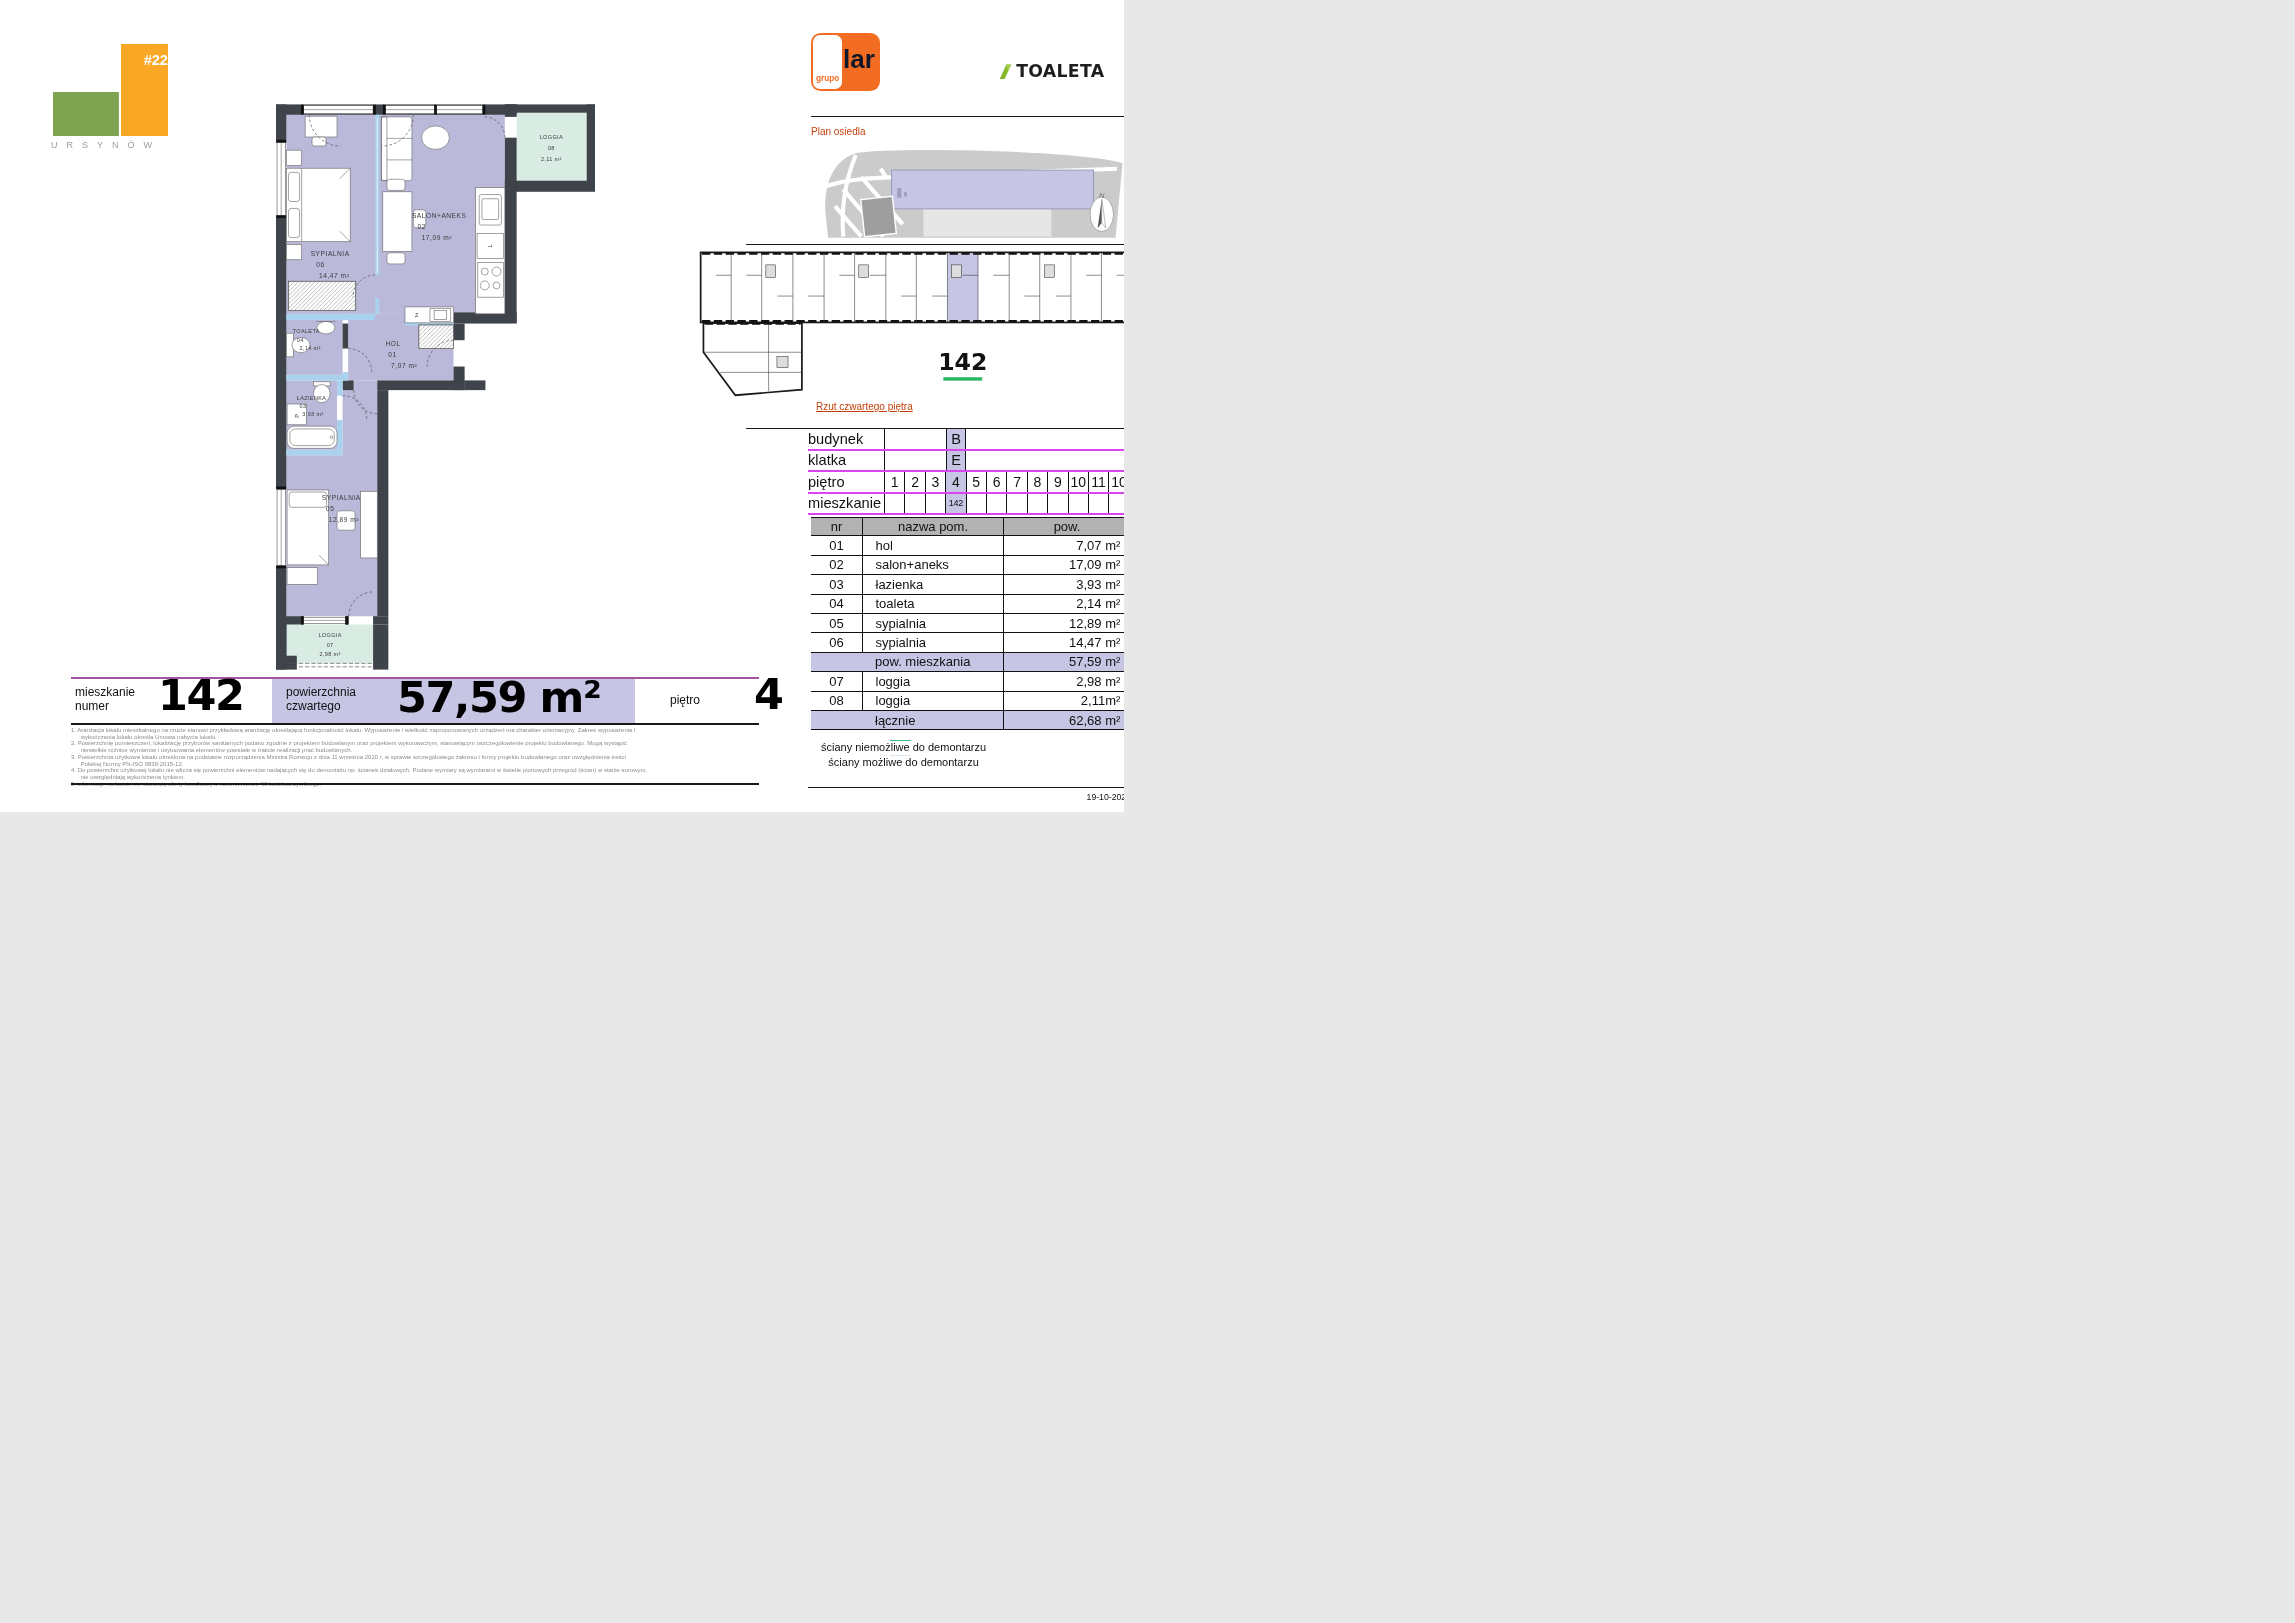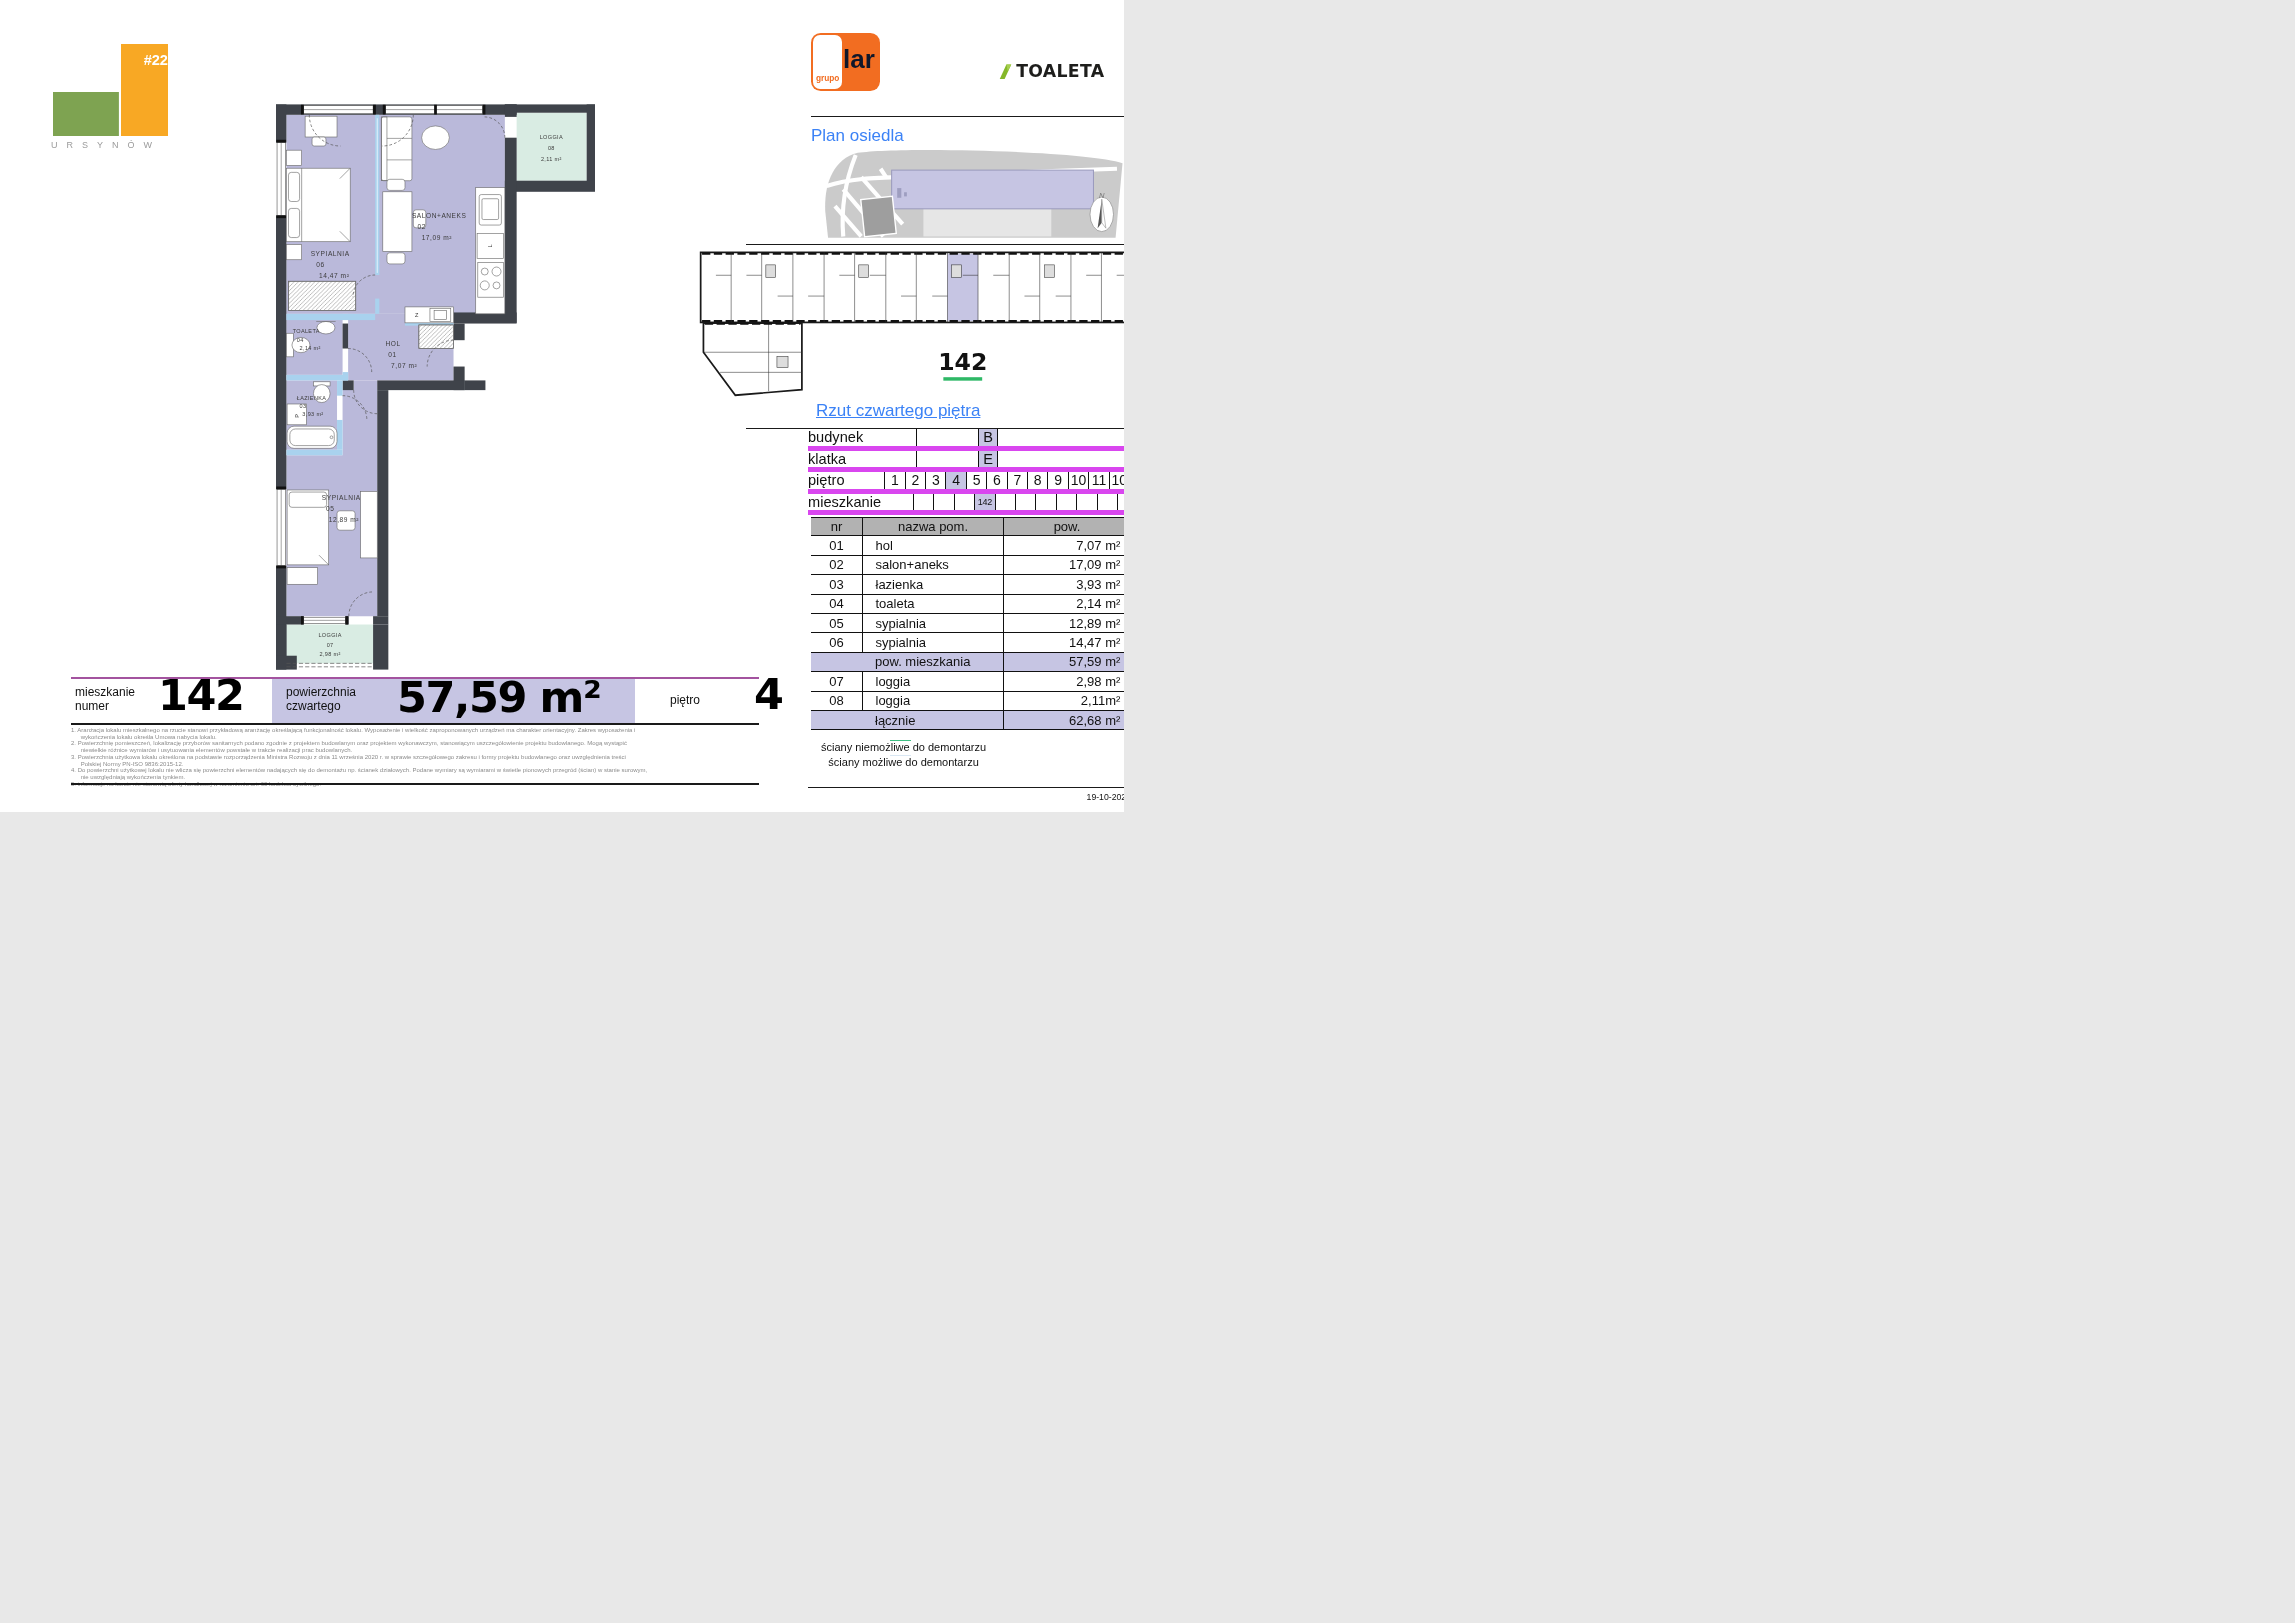--- a/index.html
+++ b/index.html
@@ -14,24 +14,24 @@
   #logo-hash{position:absolute;right:0px;top:8.3px;color:#fff;font-size:14.6px;font-weight:bold;}
   #logo-city{left:51px;top:140px;width:132px;font-size:9px;color:#9b9b9b;letter-spacing:9px;font-weight:400;}
   
   #larlogo{left:811px;top:33px;width:69px;height:58px;background:var(--larorange);border-radius:9.7px;}
   #larlogo .white{position:absolute;left:2.1px;top:2.1px;bottom:2.1px;width:29px;background:#fff;border-radius:7px;}
   #larlogo .small{position:absolute;left:4.9px;bottom:8.3px;color:var(--larorange);font-size:8.3px;font-weight:bold;}
   #larlogo .big{position:absolute;left:32px;top:11px;color:#0f172a;font-size:26px;font-weight:bold;}
   #develia{left:998px;top:61px;display:flex;align-items:center;gap:4.2px;}
   #develia .txt{font-size:17.3px;font-weight:800;color:#1e1e1c;letter-spacing:0.3px;
                 font-family:"DejaVu Sans","Liberation Sans",sans-serif;}
-  .sectiontitle{font-size:17px;color:#3b82f6;}
+  .sectiontitle{font-size:10px;color:#c2410c;}
   
   #loctable{left:808px;top:429px;width:322px;font-size:14.6px;}
-  .loc-row{display:flex;height:21.5px;align-items:flex-start;border-bottom:5px solid #d946ef;box-sizing:border-box;gap:32px;}
+  .loc-row{display:flex;height:21.5px;align-items:center;border-bottom:2px solid #d946ef;box-sizing:border-box;}
   .loc-label{width:76px;}
   .loc-cells{display:flex;border-left:0.7px solid #111;height:100%;align-items:stretch;}
   .loc-cell{width:20.4px;box-sizing:border-box;border-right:0.7px solid #111;display:flex;
             align-items:center;justify-content:center;font-size:14px;}
   .loc-spacer{box-sizing:border-box;height:100%;}
   .loc-val{width:20.4px;box-sizing:border-box;border-left:0.7px solid #111;border-right:0.7px solid #111;
            display:flex;align-items:center;justify-content:center;}
   .hl{background:var(--hl);}
   .unit-small{font-size:9px;letter-spacing:-0.3px;}
   #roomstable{left:811px;top:517px;width:319px;font-size:13px;}

